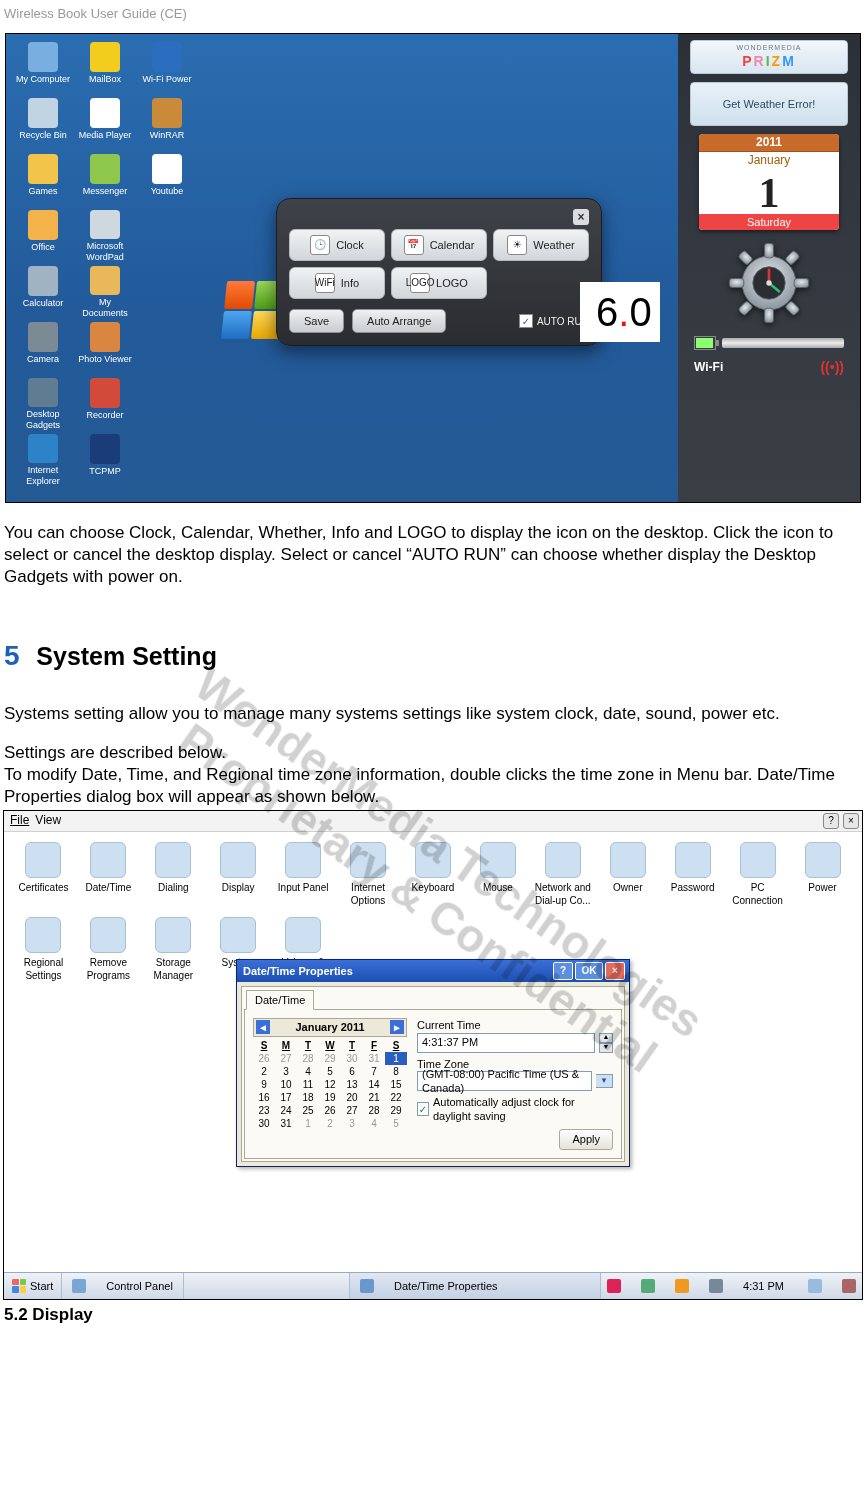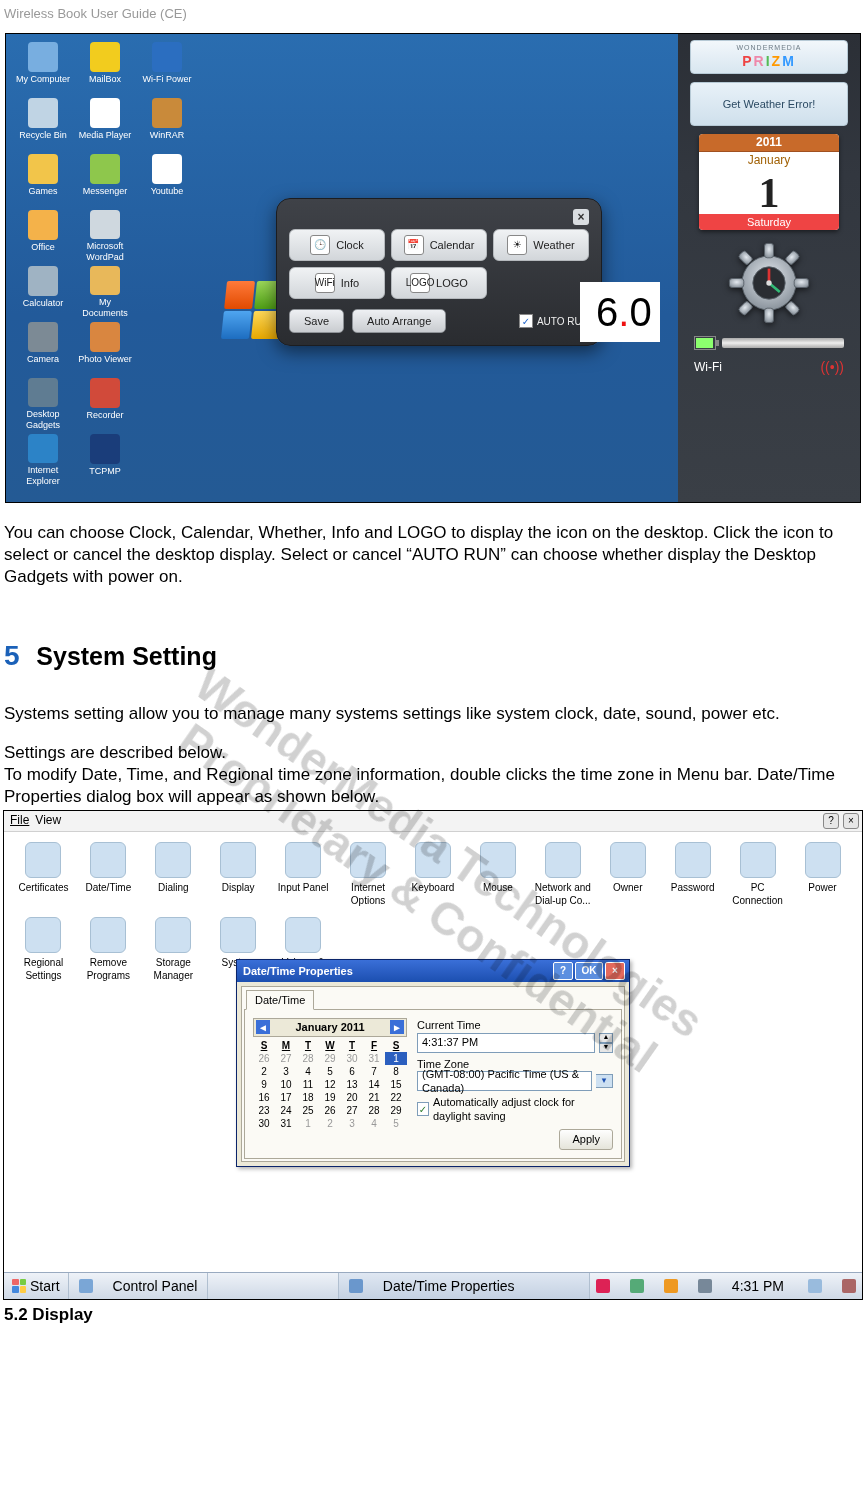--- a/index.html
+++ b/index.html
@@ -114,21 +114,21 @@
     position: relative;
   }
   .gear svg { width:100%; height:100%; filter: drop-shadow(0 2px 3px rgba(0,0,0,.6));}
   .battery-row { width:150px; display:flex; align-items:center; gap:6px;}
   .battery-row .batt {
     width:20px; height:12px; border:1px solid #888; position:relative;
   }
   .battery-row .batt::after{content:"";position:absolute;right:-4px;top:3px;width:3px;height:6px;background:#888;}
   .battery-row .batt-fill{position:absolute;left:1px;top:1px;bottom:1px;width:85%;background:#8cff6e;}
   .battery-row .bar { flex:1; height:10px; background:linear-gradient(#aaa,#eee,#aaa); border-radius:2px;}
-  .wifi-row { width:150px; display:flex; align-items:center; justify-content:space-between; font-size:12px; font-weight:normal;}
+  .wifi-row { width:150px; display:flex; align-items:center; justify-content:space-between; font-size:12px; font-weight:bold;}
   .wifi-row .ant { color:#d33; font-size:14px;}
 
   
   .gadgets-dialog {
     position: absolute;
     left: 270px;
     top: 164px;
     width: 300px;
     background: linear-gradient(#3f4248, #2a2c30);
     border-radius: 14px;
@@ -264,21 +264,21 @@
   .apply-row{display:flex;justify-content:flex-end;margin-top:6px;}
   .apply-btn{border:1px solid #aca899;background:linear-gradient(#fefefe,#e5e4da);padding:2px 12px;font-size:11px;border-radius:3px;}
 
   .taskbar {
     margin-top:auto;
     height:26px;
     background:linear-gradient(#eef2f8,#cfd9e6);
     border-top:1px solid #99aac0;
     display:flex;
     align-items:center;
-    font-size:14px;
+    font-size:11px;
   }
   .taskbar .start{
     display:flex;align-items:center;gap:4px;padding:0 8px;border-right:1px solid #b0bfd0;height:100%;
   }
   .taskbar .start .flag{
     width:14px;height:14px;
     display:grid;grid-template-columns:1fr 1fr;grid-template-rows:1fr 1fr;gap:1px;
   }
   .taskbar .start .flag div{border-radius:1px;}
   .taskbar .tb-item{display:flex;align-items:center;gap:20px;padding:0 10px;height:100%;border-right:1px solid #b0bfd0;}

